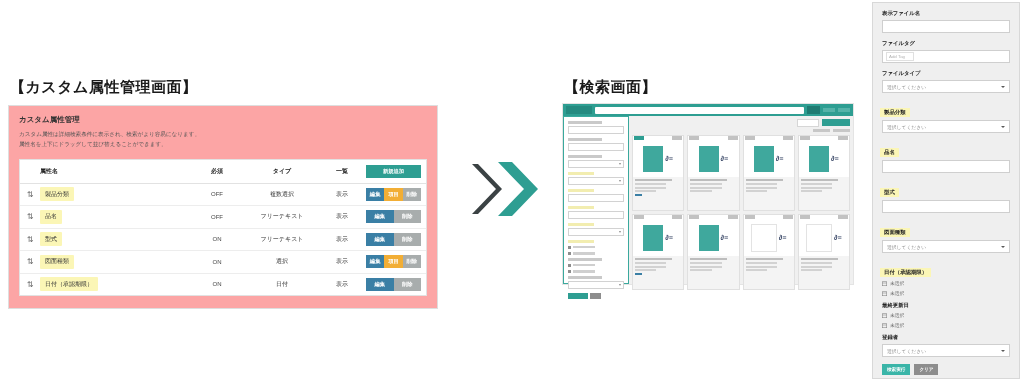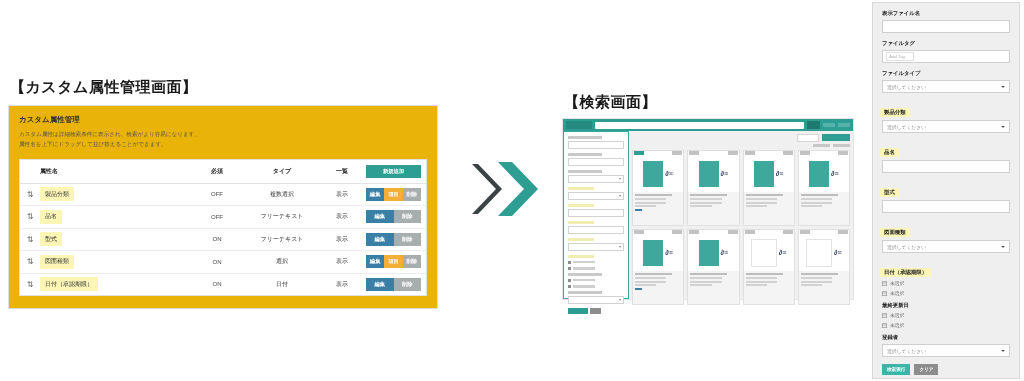--- a/index.html
+++ b/index.html
@@ -9,21 +9,21 @@
     overflow:hidden;position:relative;
   }
   .stage{position:absolute;inset:0;}
 
   
   .ttl{font-size:15px;font-weight:700;color:#1a1a1a;letter-spacing:.5px;font-family:Liberation Mono, monospace;}
 
   
   #left-panel{position:absolute;left:8px;top:78px;width:430px;}
   #left-title{margin:0 0 8px 2px;}
-  .card{background:#eab308;border:1px solid #dedede;padding:9px 10px 12px 10px;}
+  .card{background:#fca5a5;border:1px solid #dedede;padding:9px 10px 12px 10px;}
   .card-h{font-size:7.5px;color:#333;margin-bottom:5px;font-weight:700;}
   .card-d{font-size:5.6px;color:#555;line-height:1.75;margin-bottom:9px;}
   .tbl{background:#fff;border:1px solid #e2e2e2;}
   .trow{display:flex;align-items:center;height:21.5px;border-bottom:1px solid #ededed;}
   .trow:last-child{border-bottom:none;}
   .thead{height:23px;border-bottom:1px solid #e2e2e2;}
   .c-drag{width:20px;text-align:center;font-size:8px;color:#666;}
   .c-name{width:148px;font-size:6px;color:#333;}
   .c-name .hl{background:#fbf6b6;padding:2.5px 5px;display:inline-block;border-radius:1px;}
   .c-req{width:58px;text-align:center;font-size:6px;color:#444;}
@@ -35,21 +35,21 @@
   .b-new{flex:1;background:#2e9e92;}
   .b-edit{background:#3a7fa5;}
   .b-item{background:#f2ae35;}
   .b-del{background:#a8adad;}
   .w-edit{flex:1;}.w-item{flex:1;}.w-del{flex:1;}
 
   
   #arrow{position:absolute;left:468px;top:158px;width:80px;height:62px;}
 
   
-  #mid-panel{position:absolute;left:562px;top:93px;width:298px;}
+  #mid-panel{position:absolute;left:562px;top:78px;width:298px;}
   #mid-title{margin:0 0 6px 2px;}
   .app{width:290px;height:180px;background:#fff;border:1px solid #e4e4e4;position:relative;}
   .appbar{height:12px;background:#2e9e92;display:flex;align-items:center;padding:0 3px;gap:3px;}
   .ab-logo{width:26px;height:8px;background:#258a80;}
   .ab-search{flex:1;height:7px;background:#fff;border-radius:1px;}
   .ab-btn{width:13px;height:7.5px;background:#1f7b72;}
   .ab-lnk{width:12px;height:4px;background:#55b3a9;}
   .appbody{display:flex;height:168px;}
   .side{width:66px;background:#fff;border:1.6px solid #3aa99d;padding:4px 4px;box-sizing:border-box;}
   .s-lab{height:3px;background:#c9c9c9;width:60%;margin:0 0 2px 0;}

